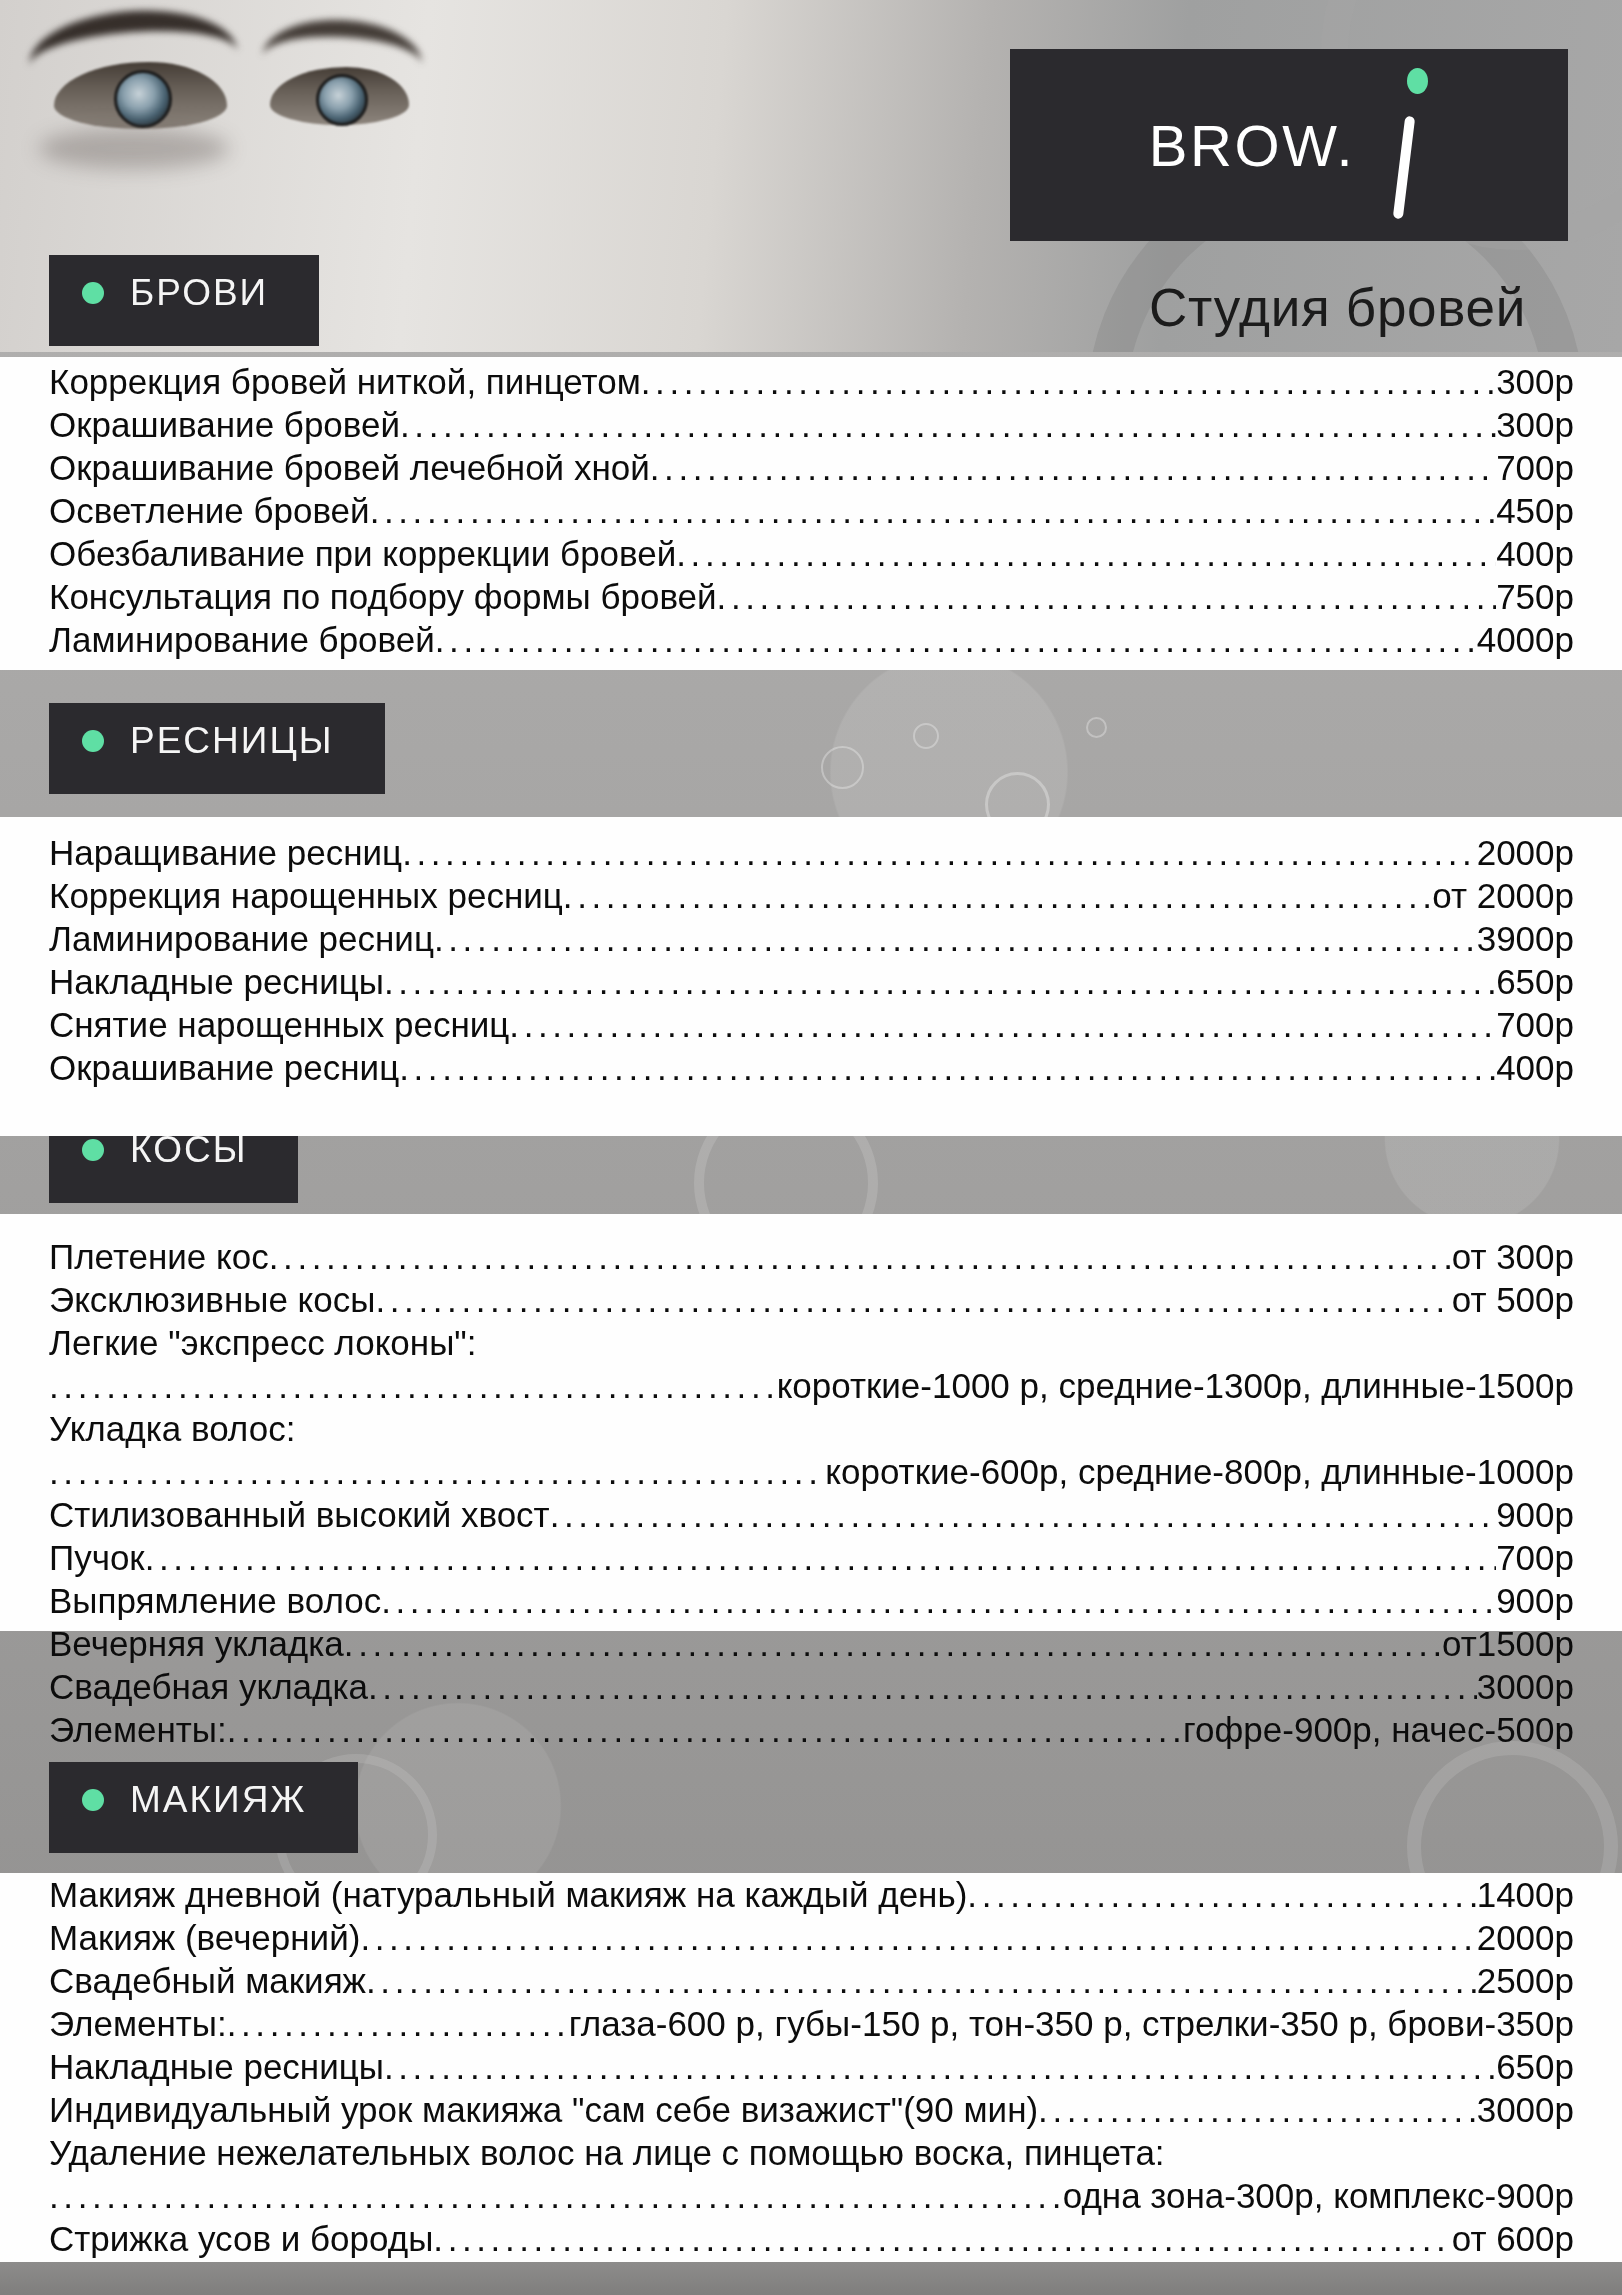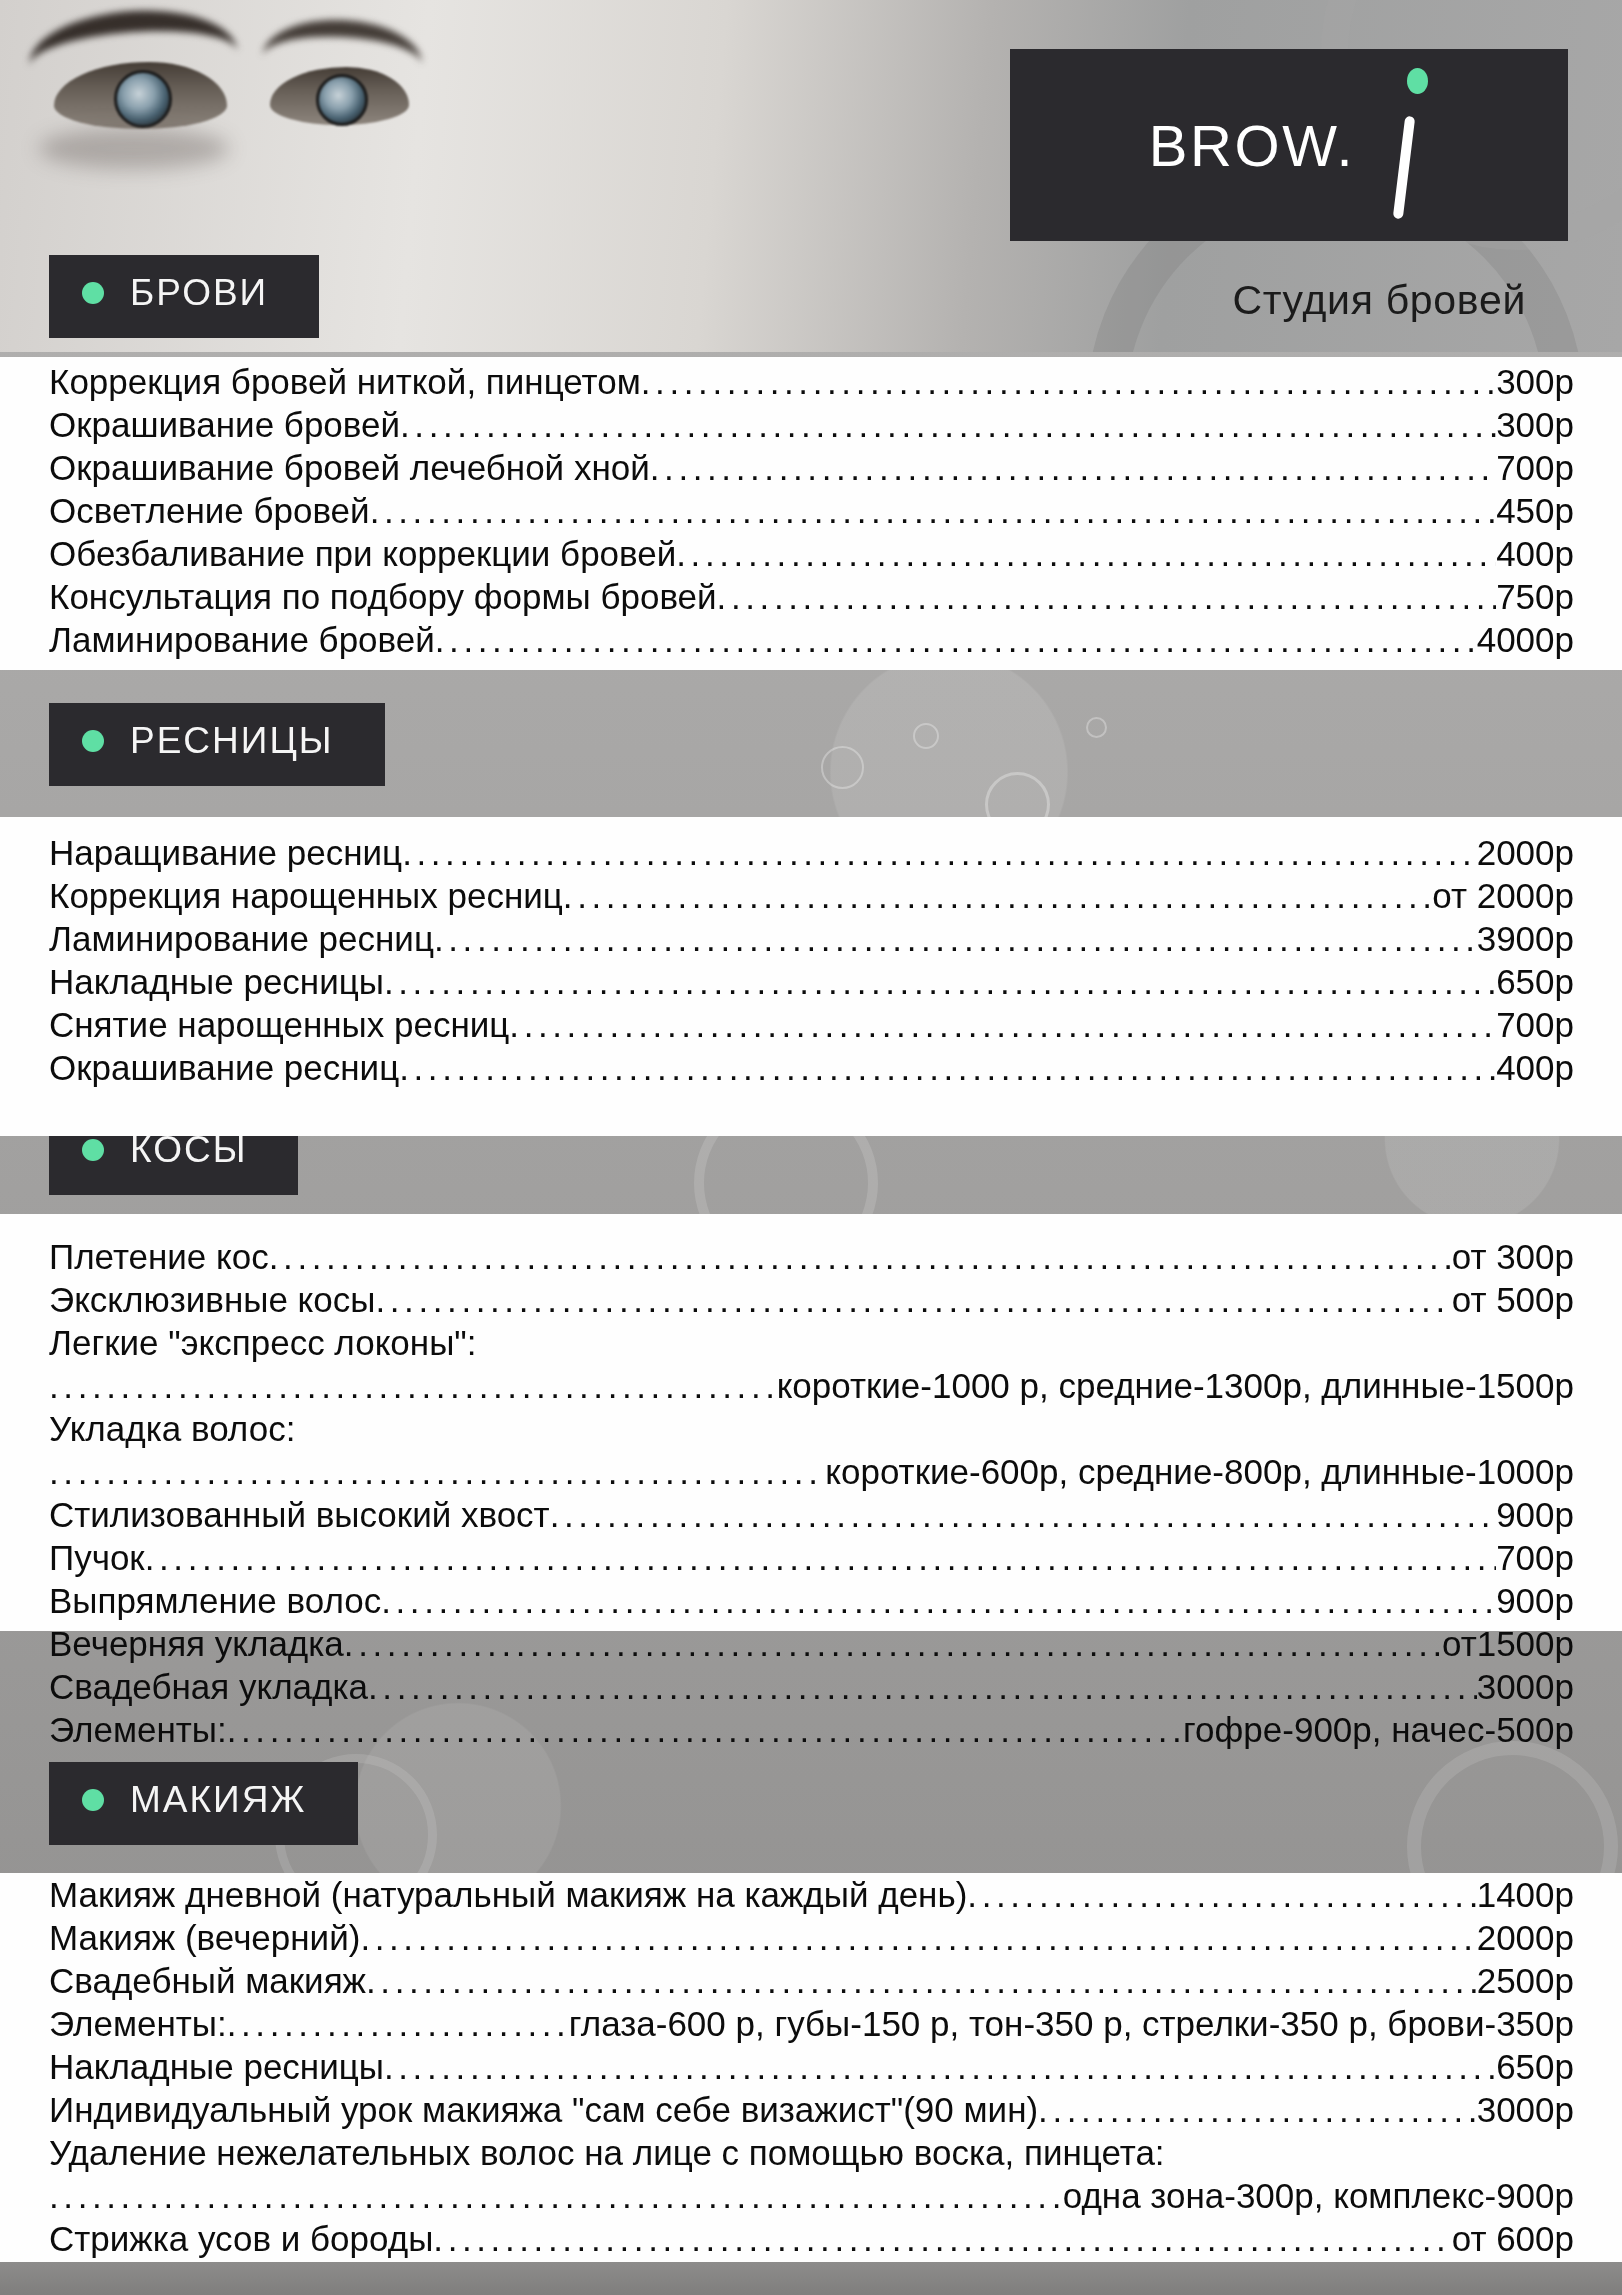--- a/index.html
+++ b/index.html
@@ -44,24 +44,24 @@
   .gap-ring2 { left:1407px; top:1741px; width:183px; height:183px; border:14.4px solid rgba(255,255,255,.12); }
   .gap-ring3 { left:275px;  top:1754px; width:144px; height:144px; border:9.2px solid rgba(255,255,255,.12); }
   
   .logo-box { position:absolute; left:1010px; top:49px; width:558px; height:192px;
               display:flex; align-items:center; justify-content:center; gap:31px; }
   .brand-text { color:#ffffff; font-size:58px; letter-spacing:2.6px; font-weight:400; }
   .logo-i { position:relative; width:43px; height:151px; margin-top:-3.9px; }
   .i-dot { position:absolute; top:0; right:1.3px; width:21px; height:26px; border-radius:50%; }
   .i-stroke { position:absolute; bottom:0; left:13px; width:9.8px; height:103px; border-radius:5.9px;
               background:#ffffff; transform:rotate(7deg); }
-  .tagline { position:absolute; top:277px; right:97px; font-size:41px; color:#1b1b1b; letter-spacing:0.7px; }
+  .tagline { position:absolute; top:277px; right:97px; font-size:53px; color:#1b1b1b; letter-spacing:0.7px; }
   
   .section-label { position:absolute; left:49px; height:75px; display:flex; align-items:center;
-                   gap:26px; padding:0 51px 8px 33px; }
+                   gap:26px; padding:0 51px 16px 33px; }
   .section-label .dot { width:22px; height:22px; border-radius:50%; flex:0 0 auto; }
   .section-label .title { color:#f5f5f5; font-size:37px; letter-spacing:2px; white-space:nowrap; }
   #label-0 { top:255px; } #label-1 { top:703px; } #label-2 { top:1112px; } #label-3 { top:1762px; }
   
   .band { position:absolute; left:0; width:1623px; background:#fefefe; padding:0 49px; box-sizing:border-box; }
   #band-0 { top:357px;  height:313px; padding-top:5.2px;  }
   #band-1 { top:817px; height:319px; padding-top:16px;  }
   #band-2 { top:1214px; height:417px; padding-top:23px;  }
   #band-3 { top:1873px; height:393px; padding-top:2px;  }
   .row { display:flex; align-items:baseline; height:43px; font-size:35px; color:#0c0c0c;justify-content:space-between; }

